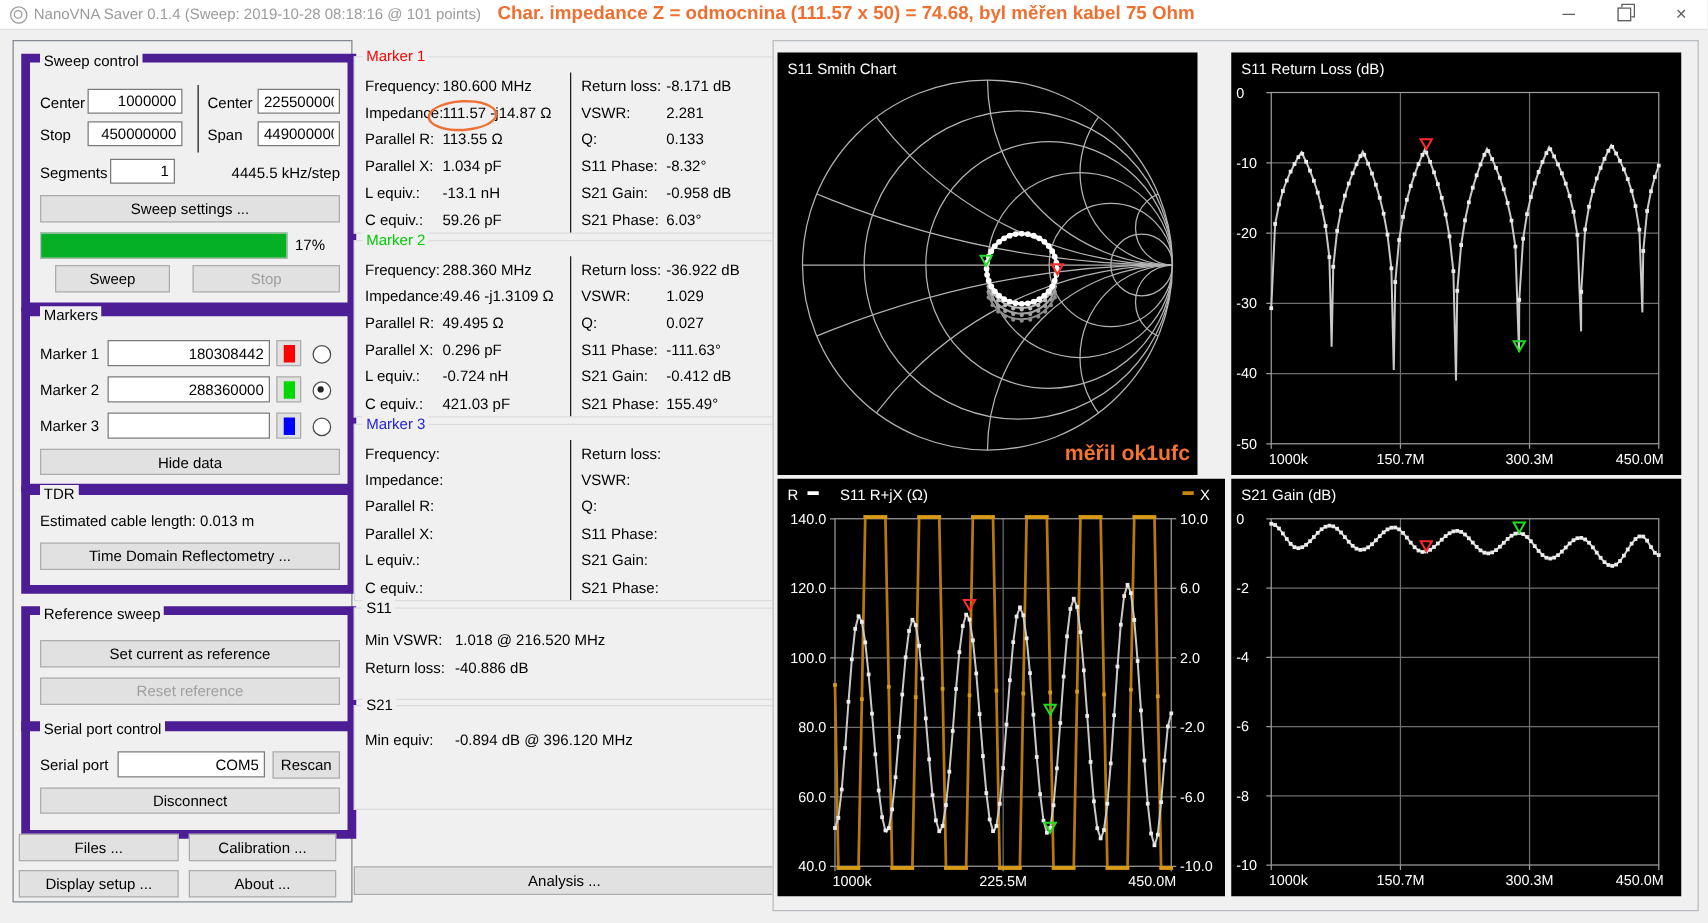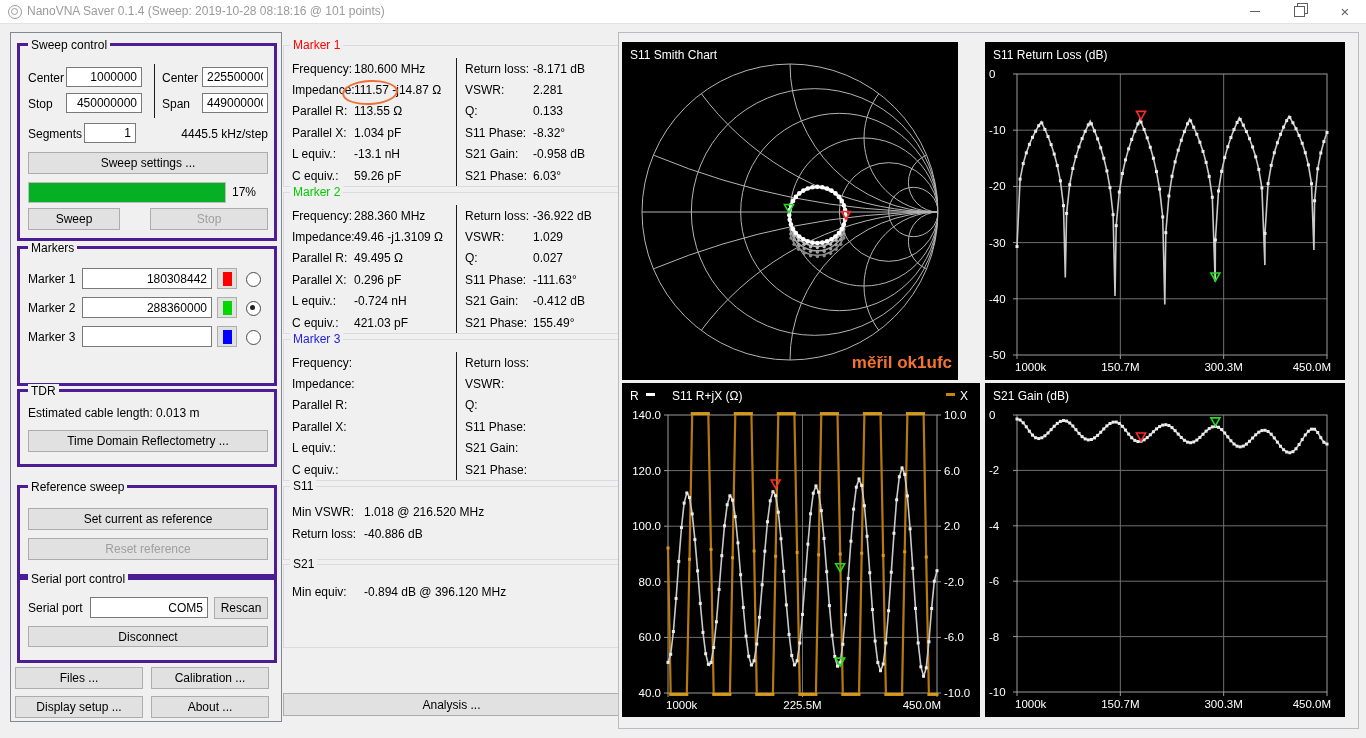--- a/index.html
+++ b/index.html
@@ -13,21 +13,21 @@
   .annot{position:absolute;left:398px;top:2px;font-size:15px;font-weight:bold;white-space:nowrap}
   .wbtn{position:absolute;top:0;width:30px;height:22px;display:flex;align-items:center;justify-content:center;color:#5f5f5f}
   .minglyph{display:block;width:10px;height:0;border-top:1px solid #5f5f5f}
   .restore{position:relative;width:9px;height:9px;border:1px solid #5f5f5f}
   .restore::before{content:"";position:absolute;left:2px;top:-4px;width:9px;height:9px;border:1px solid #5f5f5f;background:#fff}
   .restore::after{content:"";position:absolute;left:-1px;top:-1px;width:9px;height:9px;border:1px solid #5f5f5f;background:#fff}
   .closex{font-size:15px;line-height:15px}
   
   .leftpanel{position:absolute;left:10px;top:32px;width:270px;height:688px;border:1px solid #828790;background:#f0f0f0}
   .chartsframe{position:absolute;left:618px;top:32px;width:739px;height:695px;border:1px solid #b8bcc0;background:#f0f0f0}
-  .groupbox{position:absolute;border:3px solid #4c1d95}
+  .groupbox{position:absolute;border:7px solid #4c1d95}
   .gtitle{position:absolute;top:-8px;left:8px;background:#f0f0f0;padding:0 3px;white-space:nowrap}
   .lbl{position:absolute;white-space:nowrap}
   .btn{position:absolute;background:#e1e1e1;border:1px solid #adadad;display:flex;align-items:center;justify-content:center;font-size:12px;box-sizing:border-box;white-space:nowrap;cursor:default}
   .btn.disabled{color:#9f9f9f}
   .input{position:absolute;background:#fff;border:1px solid #7a7a7a;font-size:12px;text-align:right;padding:0 4px;box-sizing:border-box}
   .progress{position:absolute;border:1px solid #bcbcbc;background:#06b025}
   .sw{position:absolute;width:20px;height:21px;background:#e1e1e1;border:1px solid #adadad;display:flex;align-items:center;justify-content:center;box-sizing:border-box}
   .sw i{display:block;width:9px;height:14px}
   .radio{position:absolute;width:13px;height:13px;border:1px solid #4a4a4a;border-radius:50%;background:#fff}
   .radio.sel::after{content:"";position:absolute;left:3px;top:3px;width:5px;height:5px;border-radius:50%;background:#222}
@@ -46,20 +46,21 @@
   .ellipse{position:absolute;border:2px solid #ef7034;border-radius:50%;transform:rotate(-3deg)}
   .chart{position:absolute;background:#000}
   .chart svg{position:absolute;left:0;top:0}
 </style>
 </head>
 <body>
 
 <div class="titlebar">
   <span class="appicon"></span>
   <span class="wtitle">NanoVNA Saver 0.1.4 (Sweep: 2019-10-28 08:18:16 @ 101 points)</span>
+  <span class="annot" id="annot" style="color: rgb(238, 112, 49);">Char. impedance Z = odmocnina (111.57 x 50) = 74.68, byl měřen kabel 75 Ohm</span>
   <div class="wbtn" style="left:1240px">
       <span class="minglyph"></span>
     </div>
   <div class="wbtn" style="left:1284px">
       <span class="restore"></span>
     </div>
   <div class="wbtn closex" style="left:1330px">
       <span>×</span>
     </div>
 </div>
@@ -78,21 +79,21 @@
     <span class="lbl" style="left:142px;top:51px">Span</span>
     <input class="input" style="left: 182px; top: 47px; width: 66px; height: 20px;" value="449000000">
     <span class="lbl" style="left:8px;top:81px">Segments</span>
     <input class="input" style="left: 64px; top: 77px; width: 52px; height: 20px;" value="1">
     <span class="lbl" style="right:6px;top:81px">4445.5 kHz/step</span>
     <div class="btn" style="left:8px;top:106px;width:240px;height:22px">
         <span>Sweep settings ...</span>
       </div>
     <div class="progress" style="left: 8px; top: 136px; width: 196px; height: 19px; background: rgb(6, 176, 37);"></div>
     <span class="lbl" style="left:212px;top:139px">17%</span>
-    <div class="btn" style="left:8px;top:162px;width:92px;height:22px">
+    <div class="btn" style="left:20px;top:162px;width:92px;height:22px">
         <span>Sweep</span>
       </div>
     <div class="btn disabled" style="left:130px;top:162px;width:118px;height:22px">
         <span>Stop</span>
       </div>
   </div>
 
   <div class="groupbox" style="left:6px;top:213px;width:254px;height:134px">
     <span class="gtitle">Markers</span>
     <span class="lbl" style="left:8px;top:23px">Marker 1</span>
@@ -106,20 +107,23 @@
     <span class="sw" style="left:197px;top:48px">
         <i class="swc" style="background: rgb(0, 216, 0);"></i>
       </span>
     <span class="radio mradio sel" style="left:226px;top:52px"></span>
     <span class="lbl" style="left:8px;top:81px">Marker 3</span>
     <input class="input" style="left: 62px; top: 77px; width: 130px; height: 21px;" value="">
     <span class="sw" style="left:197px;top:77px">
         <i class="swc" style="background: rgb(0, 0, 255);"></i>
       </span>
     <span class="radio mradio" style="left:226px;top:81px"></span>
+    <div class="btn" style="left:8px;top:106px;width:240px;height:21px">
+        <span>Hide data</span>
+      </div>
   </div>
 
   <div class="groupbox" style="left:6px;top:356px;width:254px;height:72px">
     <span class="gtitle">TDR</span>
     <span class="lbl" style="left:8px;top:14px">Estimated cable length:  0.013 m</span>
     <div class="btn" style="left:8px;top:38px;width:240px;height:22px">
         <span>Time Domain Reflectometry ...</span>
       </div>
   </div>
 

